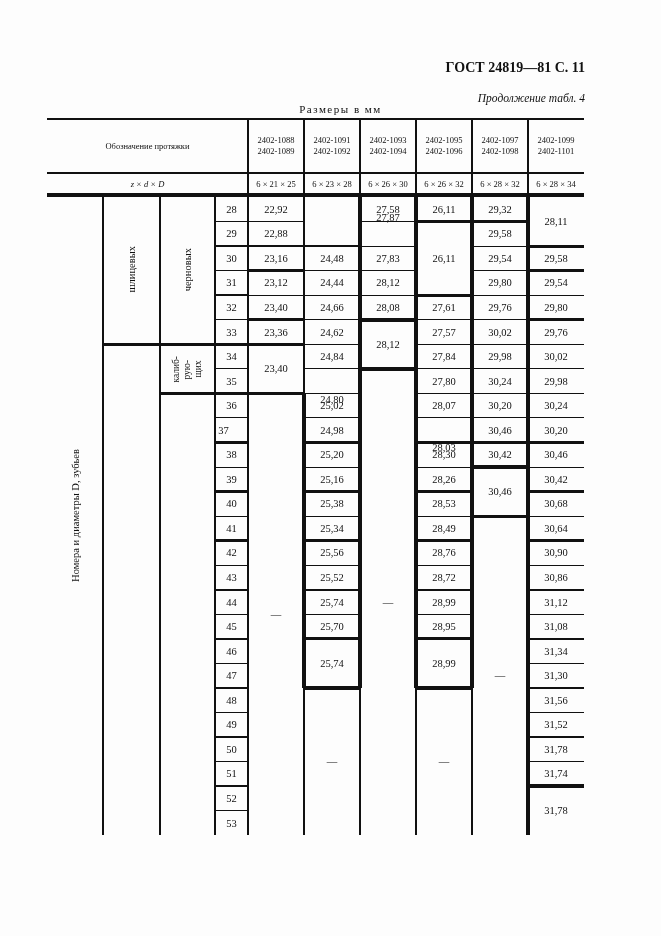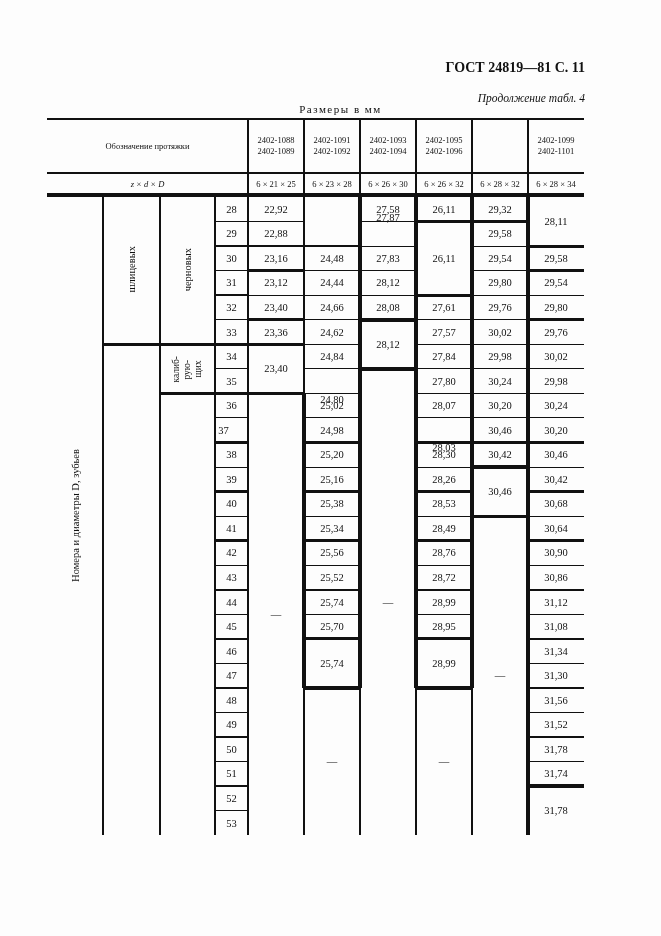--- a/index.html
+++ b/index.html
@@ -42,20 +42,22 @@
     <div class="cell small" style="left: 248px; top: 173px; width: 56px; height: 22px;">6 × 21 × 25</div>
     <div class="cell small" style="left: 304px; top: 119px; width: 56px; height: 54px; white-space: pre-line;">2402-1091
 2402-1092</div>
     <div class="cell small" style="left: 304px; top: 173px; width: 56px; height: 22px;">6 × 23 × 28</div>
     <div class="cell small" style="left: 360px; top: 119px; width: 56px; height: 54px; white-space: pre-line;">2402-1093
 2402-1094</div>
     <div class="cell small" style="left: 360px; top: 173px; width: 56px; height: 22px;">6 × 26 × 30</div>
     <div class="cell small" style="left: 416px; top: 119px; width: 56px; height: 54px; white-space: pre-line;">2402-1095
 2402-1096</div>
     <div class="cell small" style="left: 416px; top: 173px; width: 56px; height: 22px;">6 × 26 × 32</div>
+    <div class="cell small" style="left: 472px; top: 119px; width: 56px; height: 54px; white-space: pre-line;">2402-1097
+2402-1098</div>
     <div class="cell small" style="left: 472px; top: 173px; width: 56px; height: 22px;">6 × 28 × 32</div>
     <div class="cell small" style="left: 528px; top: 119px; width: 56px; height: 54px; white-space: pre-line;">2402-1099
 2402-1101</div>
     <div class="cell small" style="left: 528px; top: 173px; width: 56px; height: 22px;">6 × 28 × 34</div>
     <div class="hline" style="left: 102.4px; top: 195px; width: 1.2px; height: 640.3px;"></div>
     <div class="hline" style="left: 158.75px; top: 195px; width: 2.5px; height: 640.3px;"></div>
     <div class="hline" style="left: 213.75px; top: 195px; width: 2.5px; height: 640.3px;"></div>
     <div class="hline" style="left: 247.4px; top: 195px; width: 1.2px; height: 640.3px;"></div>
     <div class="cell " style="left: 47px; top: 195px; width: 56px; height: 640.3px;">
       <span class="vert">Номера и диаметры D, зубьев</span>

